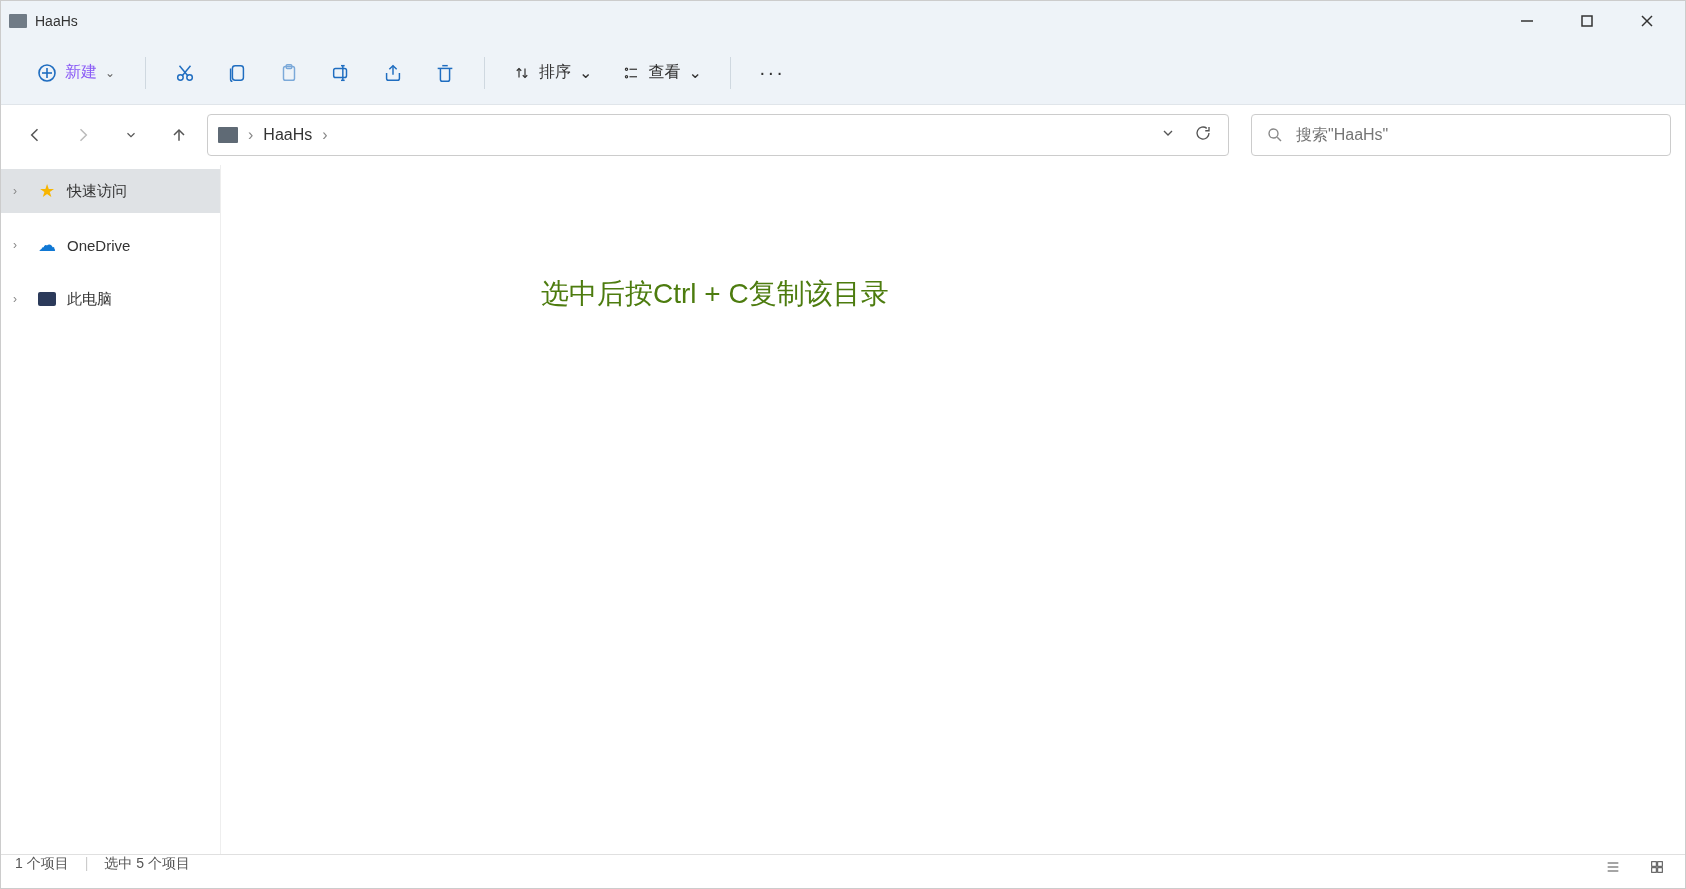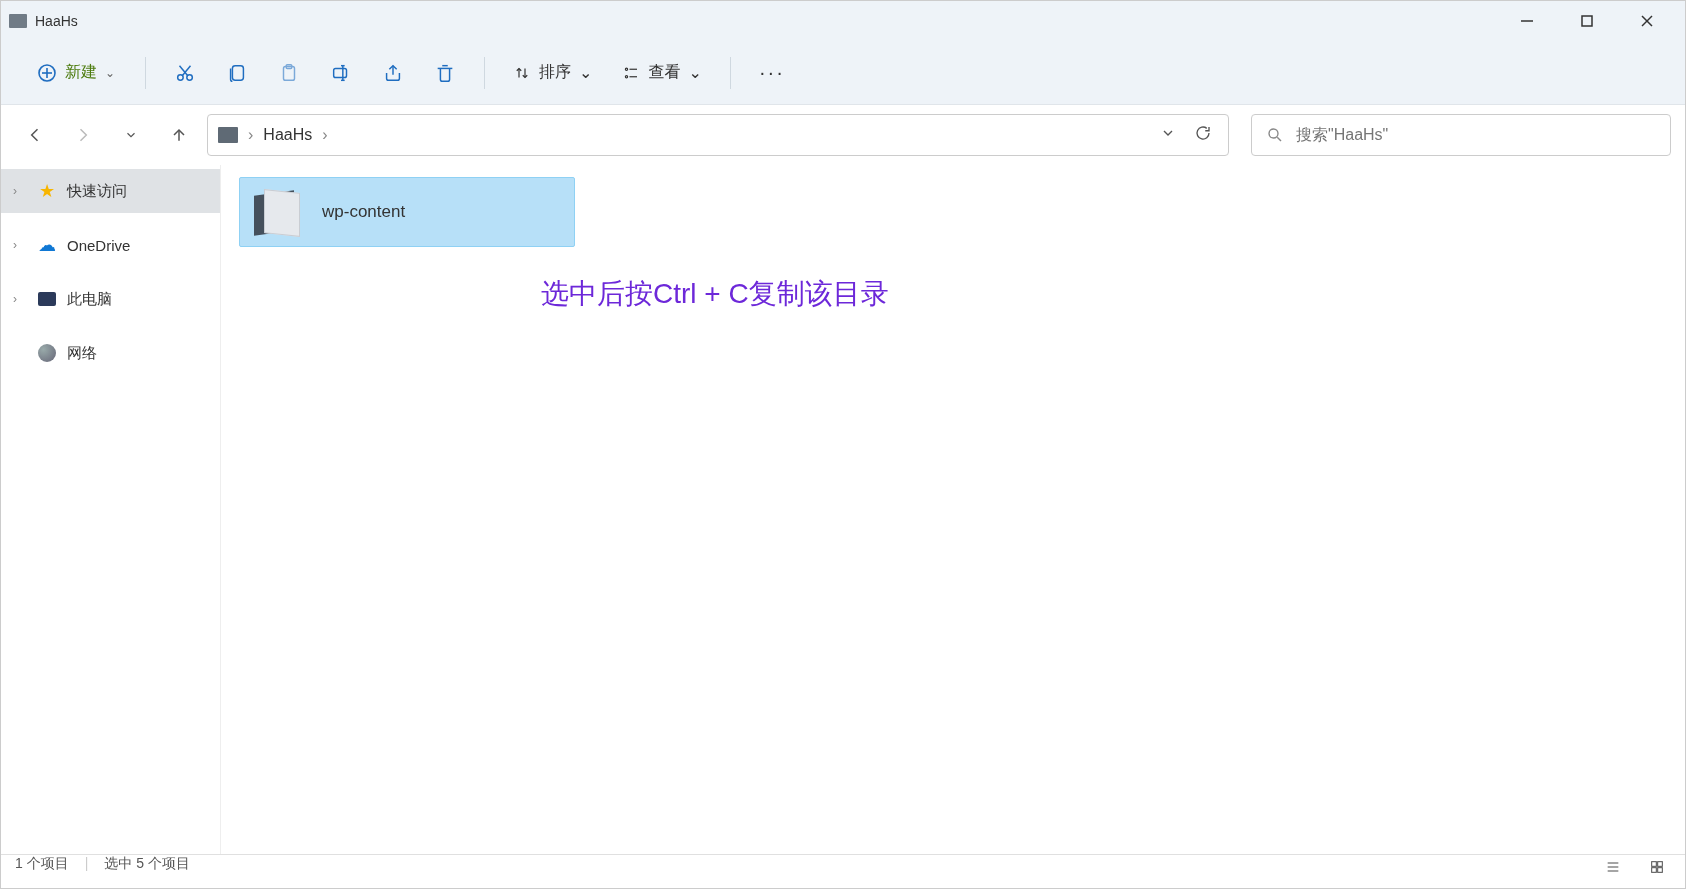--- a/index.html
+++ b/index.html
@@ -47,21 +47,21 @@
   .monitor { width:18px; height:14px; background:#2b3a5a; border-radius:2px; position:relative; }
   .globe { width:18px; height:18px; border-radius:50%; background: radial-gradient(circle at 30% 30%, #9aa, #667); }
 
   .content { flex:1; position: relative; padding: 12px 18px; }
   .folder-item { display: inline-flex; align-items: center; gap: 18px; padding: 6px 18px 6px 10px; background: #b7e0f8; border: 1px solid #8fd1f4; border-radius: 2px; height: 70px; width: 336px; }
   .folder-icon-lg { width: 54px; height: 50px; position: relative; }
   .folder-icon-lg .back { position:absolute; left:4px; top:6px; width:40px; height:40px; background:#45505c; transform: skewY(-8deg); }
   .folder-icon-lg .front { position:absolute; left:14px; top:4px; width:36px; height:44px; background:#e6e9ed; border:1px solid #c9cdd3; transform: skewY(6deg); }
   .folder-name { font-size: 17px; color: #333; }
 
-  .annotation { position:absolute; left: 320px; top: 110px; color:#6d28d9; font-size: 28px; font-weight: 400; }
+  .annotation { position:absolute; left: 320px; top: 110px; color:#4d7c0f; font-size: 28px; font-weight: 400; }
 
   
   .statusbar { height: 34px; border-top: 1px solid #e0e0e0; display: flex; align-items: flex-start; padding: 0 14px; gap: 16px; font-size: 14px; color: #555; }
   .statusbar .spacer { flex:1; }
   .viewbtn { width:28px; height:24px; display:flex; align-items:center; justify-content:center; border:1px solid transparent; }
   .viewbtn svg { stroke:#555; }
 </style>
 </head>
 <body>
 
@@ -87,21 +87,21 @@
   </div>
 </div>
 
 <div class="toolbar">
   <div class="tbtn">
     <svg width="20" height="20" viewBox="0 0 20 20" fill="none">
         <circle cx="10" cy="10" r="8" stroke="#1f6dc0" stroke-width="1.6"></circle>
         <line x1="10" y1="5" x2="10" y2="15" stroke="#1f6dc0" stroke-width="1.6"></line>
         <line x1="5" y1="10" x2="15" y2="10" stroke="#1f6dc0" stroke-width="1.6"></line>
       </svg>
-    <span style="color:#4d7c0f">新建</span>
+    <span style="color:#8b5cf6">新建</span>
     <span class="chev">⌄</span>
   </div>
   <div class="tsep"></div>
   <div class="ticon">
     <svg width="22" height="22" viewBox="0 0 24 24" fill="none" stroke-width="1.6">
         <circle cx="7" cy="17" r="3"></circle>
         <circle cx="17" cy="17" r="3"></circle>
         <line x1="9" y1="15" x2="18" y2="4"></line>
         <line x1="15" y1="15" x2="6" y2="4"></line>
       </svg>
@@ -231,37 +231,23 @@
     </div>
     <div style="height:10px"></div>
     <div class="sitem">
       <span class="chev">›</span>
       <span class="si-icon">
           <span class="monitor"></span>
         </span>
       <span>此电脑</span>
     </div>
     <div style="height:10px"></div>
-    <div class="sitem">
-      <span style="width:14px"></span>
-      <span class="si-icon">
-          <span class="globe"></span>
-        </span>
-      <span>网络</span>
-    </div>
   </div>
 
   <div class="content">
-    <div class="folder-item">
-      <div class="folder-icon-lg">
-        <div class="back"></div>
-          <div class="front"></div>
-      </div>
-      <div class="folder-name">wp-content</div>
-    </div>
     <div class="annotation">选中后按Ctrl + C复制该目录</div>
   </div>
 </div>
 
 <div class="statusbar">
   <span>1 个项目</span>
   <span style="color:#ccc">|</span>
   <span>选中 5 个项目</span>
   <div class="spacer"></div>
   <div class="viewbtn">

